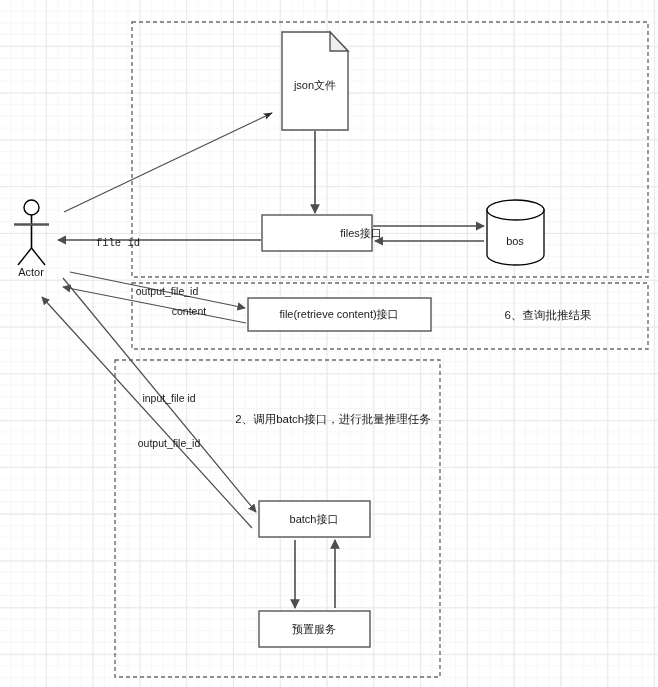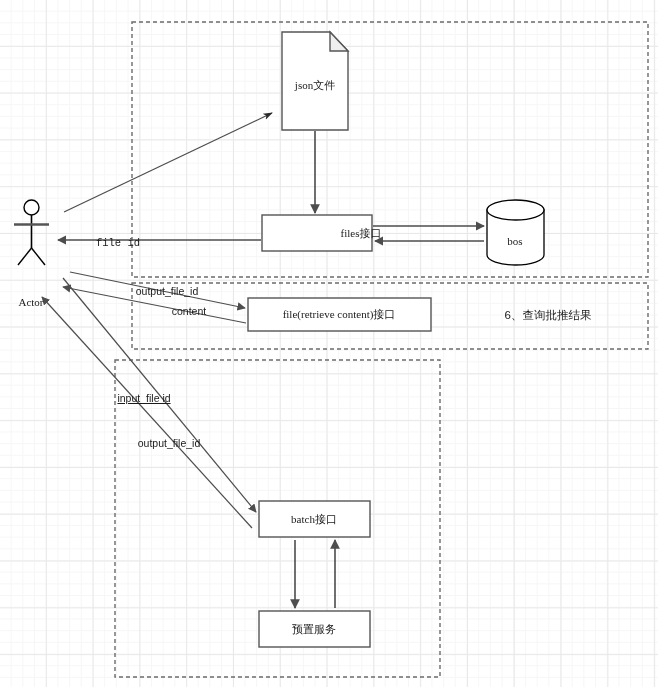--- a/index.html
+++ b/index.html
@@ -29,21 +29,21 @@
     height: 687px;
   }
   .lbl {
     position: absolute;
     font-family: "Liberation Sans", sans-serif;
     font-size: 11px;
     color: #1a1a1a;
     white-space: nowrap;
     line-height: 1.1;
   }
-  .lbl.c { transform: translate(-50%, -50%); font-family: Liberation Serif, serif; }
+  .lbl.c { transform: translate(-50%, -50%); }
   .note {
     position: absolute;
     font-size: 11.5px;
     color: #1a1a1a;
     white-space: nowrap;
     transform: translate(-50%, -50%);
   }
   .edge-lbl {
     position: absolute;
     font-size: 10.5px;
@@ -114,41 +114,42 @@
 
     <line x1="63" y1="278" x2="256" y2="512" stroke="#4d4d4d" stroke-width="1.2" marker-end="url(#ah)"></line>
 
     <line x1="252" y1="528" x2="42" y2="297" stroke="#4d4d4d" stroke-width="1.2" marker-end="url(#ah)"></line>
 
     <line x1="295" y1="540" x2="295" y2="608" stroke="#333333" stroke-width="1.4" marker-end="url(#ah)"></line>
 
     <line x1="335" y1="608" x2="335" y2="540" stroke="#333333" stroke-width="1.4" marker-end="url(#ah)"></line>
   </svg>
 
-  <div class="lbl c" style="left:31px; top:272px;margin-top:30px;">Actor</div>
+  <div class="lbl c" style="left:31px; top:272px;">Actor</div>
 
   <div class="lbl c" style="left:315px; top:85px;">json文件</div>
 
   <div class="lbl c" style="left:317px; top:233px;margin-left:44px;">files接口</div>
 
   <div class="lbl c" style="left:515px; top:241px;">bos</div>
 
   <div class="lbl c" style="left:339px; top:314px;">file(retrieve content)接口</div>
 
   <div class="lbl c" style="left:314px; top:519px;">batch接口</div>
 
   <div class="lbl c" style="left:314px; top:629px;">预置服务</div>
 
 
   <div class="note" style="left:548px; top:315px;">6、查询批推结果</div>
 
+  <div class="note" style="left:333px; top:419px;">2、调用batch接口，进行批量推理任务</div>
 
   <div class="edge-lbl" style="left:118px; top:243px;font-family:Liberation Mono, monospace;">file id</div>
 
   <div class="edge-lbl" style="left:167px; top:291px;">output_file_id</div>
 
   <div class="edge-lbl" style="left:189px; top:311px;">content</div>
 
-  <div class="edge-lbl" style="left:144px; top:398px;text-decoration:underline;">input_file id</div>
+  <div class="edge-lbl" style="left:169px; top:398px;">input_file id</div>
 
   <div class="edge-lbl" style="left:169px; top:443px;">output_file_id</div>
 
 </div>
 
 </body></html>

